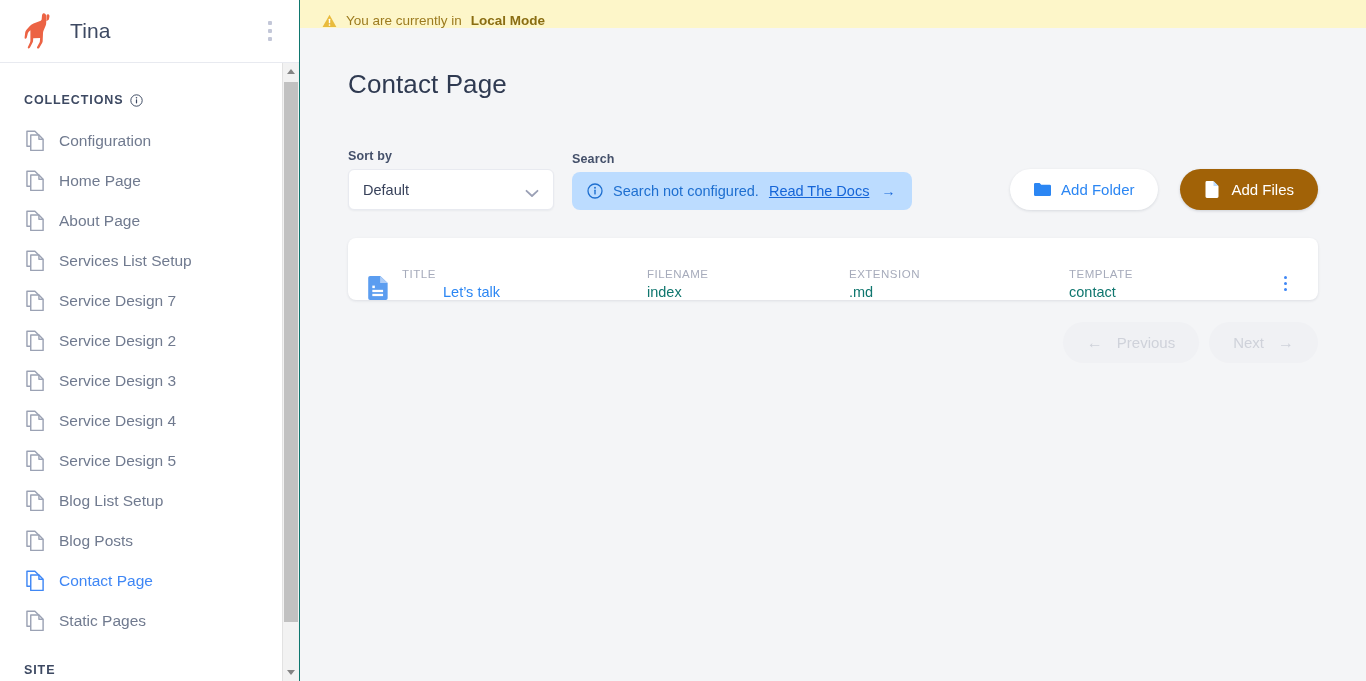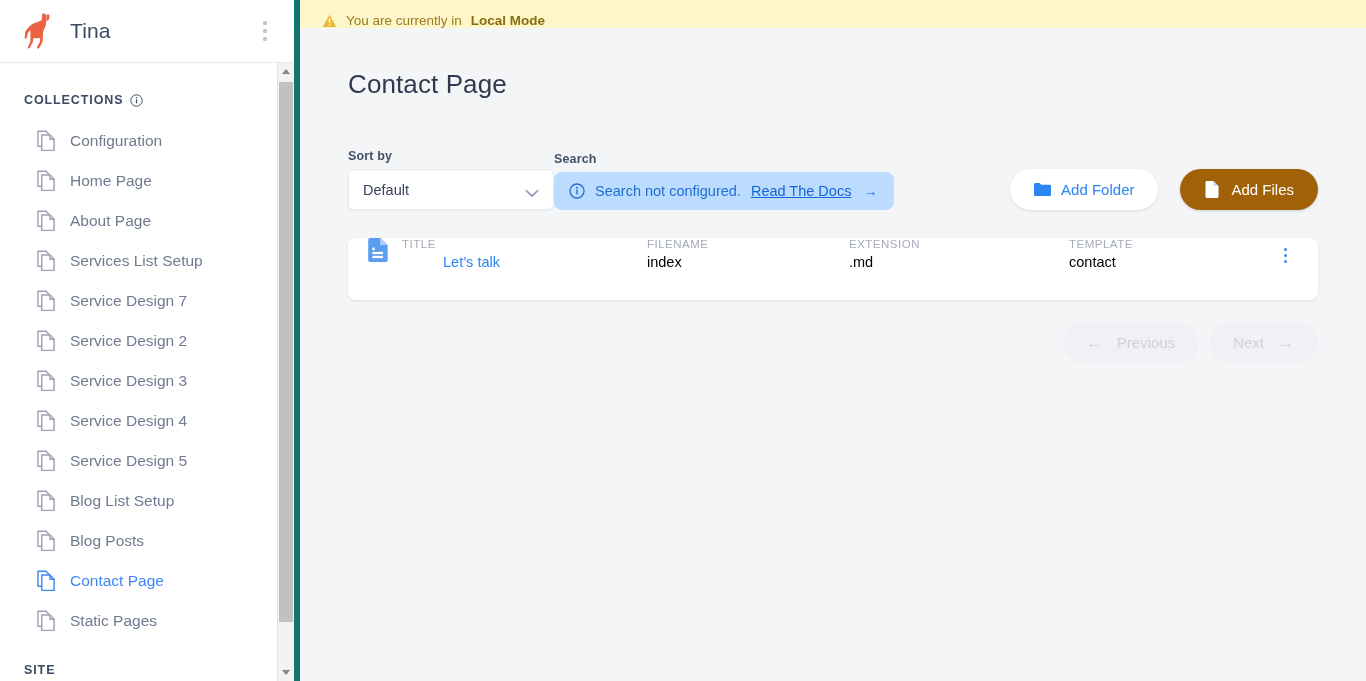--- a/index.html
+++ b/index.html
@@ -11,21 +11,21 @@
   }
   #app { display: flex; width: 1366px; height: 681px; position: relative; }
 
   
   #sidebar {
     width: 300px; height: 681px;
     background: #ffffff;
     display: flex; flex-direction: column;
     position: relative;
     flex: 0 0 300px;
-    border-right: 6px solid #0f766e;
+    border-right: 1px solid #0f766e;
   }
   #sidebar-header {
     height: 63px;
     display: flex; align-items: center;
     padding: 0 16px 0 22px;
     border-bottom: 1px solid #e8eaf0;
     background: #fff;
     flex: 0 0 63px;
   }
   .brand { display: flex; align-items: center; gap: 14px; }
@@ -53,21 +53,21 @@
     display: flex; align-items: center; gap: 7px;
     font-size: 12.5px; font-weight: bold; color: #3d4962;
     letter-spacing: .9px;
     padding: 0 0 14px 24px;
   }
   .info-circle {
     width: 13px; height: 13px; display: inline-block;
   }
   .nav-item {
     display: flex; align-items: center; gap: 14px;
-    height: 40px; padding-left: 37px;
+    height: 40px; padding-left: 26px;
     cursor: pointer; color: #707a8f; font-size: 15.5px;
     text-decoration: none;
   }
   .nav-item .ico { width: 19px; height: 22px; flex: 0 0 19px; display:block; }
   .nav-item.active { color: #3f87f5; }
   .site-label {
     font-size: 12.5px; font-weight: bold; color: #3d4962;
     letter-spacing: .9px; padding: 22px 0 8px 24px;
   }
 
@@ -104,21 +104,21 @@
 
   #content {
     flex: 1 1 auto; background: #f4f5f7;
     padding: 41px 48px 0 48px; overflow: hidden;
   }
   #page-title {
     font-size: 26px; color: #2f3a51; font-weight: 400;
     letter-spacing: .1px; margin-bottom: 20px;
   }
 
-  #toolbar { display: flex; align-items: flex-end; }
+  #toolbar { display: flex; align-items: flex-end; gap: 18px; }
   .field-label {
     font-size: 12.5px; font-weight: bold; color: #44506a;
     margin-bottom: 6px; letter-spacing: .15px;
   }
   #sortby-group { width: 206px; }
   #sortby-select {
     height: 41px; background: #fff; border: 1px solid #e8eaf0;
     border-radius: 6px; display: flex; align-items: center;
     padding: 0 14px; cursor: pointer;
     box-shadow: 0 1px 2px rgba(20,30,60,.05);
@@ -144,29 +144,29 @@
     border: none; font-family: inherit;
   }
   #add-folder-btn { background: #fff; color: #2b86f3; box-shadow: 0 1px 3px rgba(20,30,60,.12); }
   #add-files-btn { background: #a16207; color: #fff; box-shadow: 0 1px 3px rgba(20,30,60,.17); }
   .btn .bico { width: 17px; height: 17px; display: block; }
 
   
   #table-card {
     margin-top: 28px; background: #fff; border-radius: 8px;
     box-shadow: 0 1px 3px rgba(20,30,60,.10);
-    height: 62px; display: flex; align-items: flex-start;
+    height: 62px; display: flex; align-items: flex-end;
     padding: 0 20px 0 20px;
   }
   #row-doc-icon { width: 21px; height: 24px; flex: 0 0 21px; margin-right: 13px; display:block; }
   .cell { display: flex; flex-direction: column; gap: 4px; }
   .cell-head {
     font-size: 11.5px; color: #a6abbb; letter-spacing: .5px;
   }
-  .cell-val { font-size: 14.5px; color: #000000; }
+  .cell-val { font-size: 14.5px; color: #0f766e; }
   .cell-val.link { color: #2b86f3; cursor: pointer; margin-left: 41px; }
   #cell-title { width: 245px; }
   #cell-filename { width: 202px; }
   #cell-extension { width: 220px; }
   #cell-template { flex: 1 1 auto; }
   #row-kebab {
     width: 26px; height: 34px; display: flex; flex-direction: column;
     align-items: center; justify-content: center; gap: 3px; cursor: pointer;
     margin-left: auto;
   }

